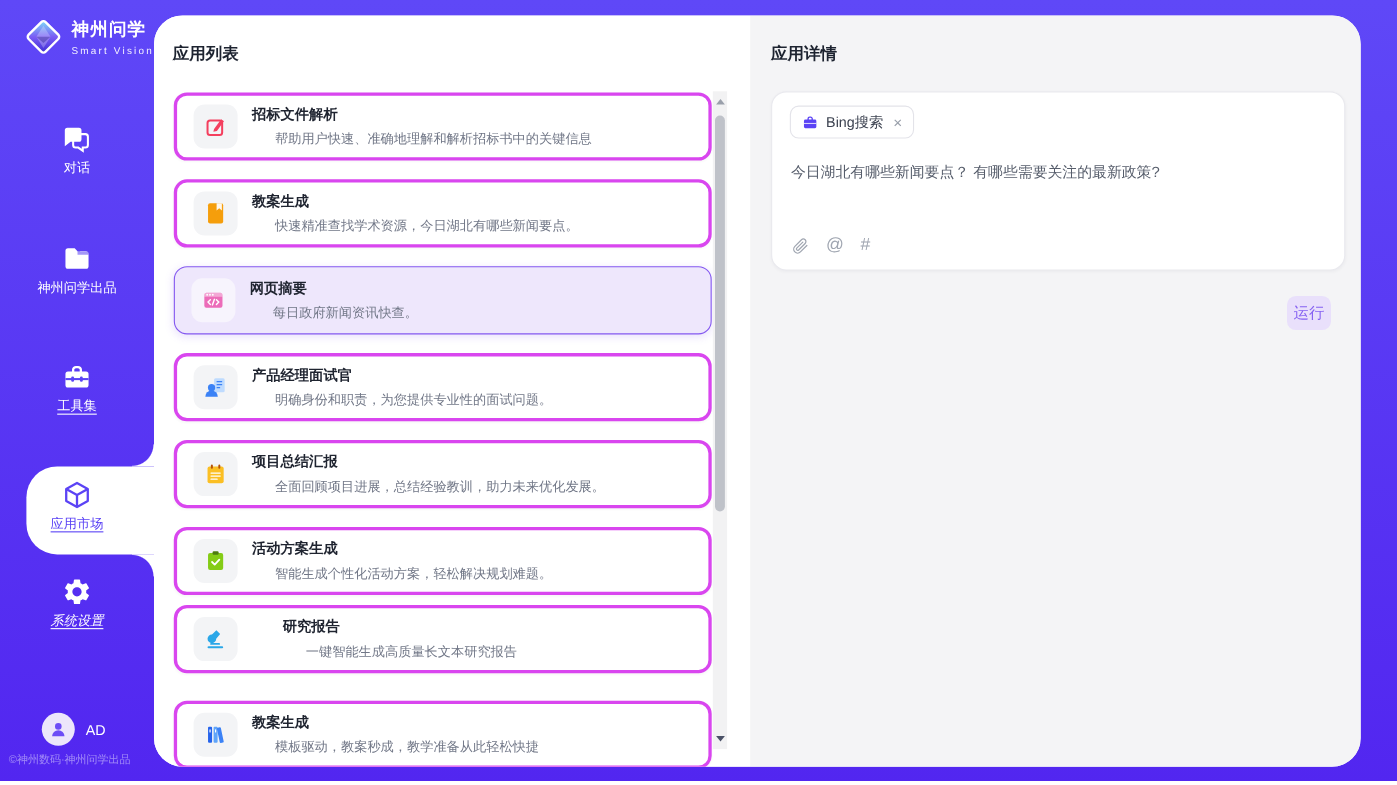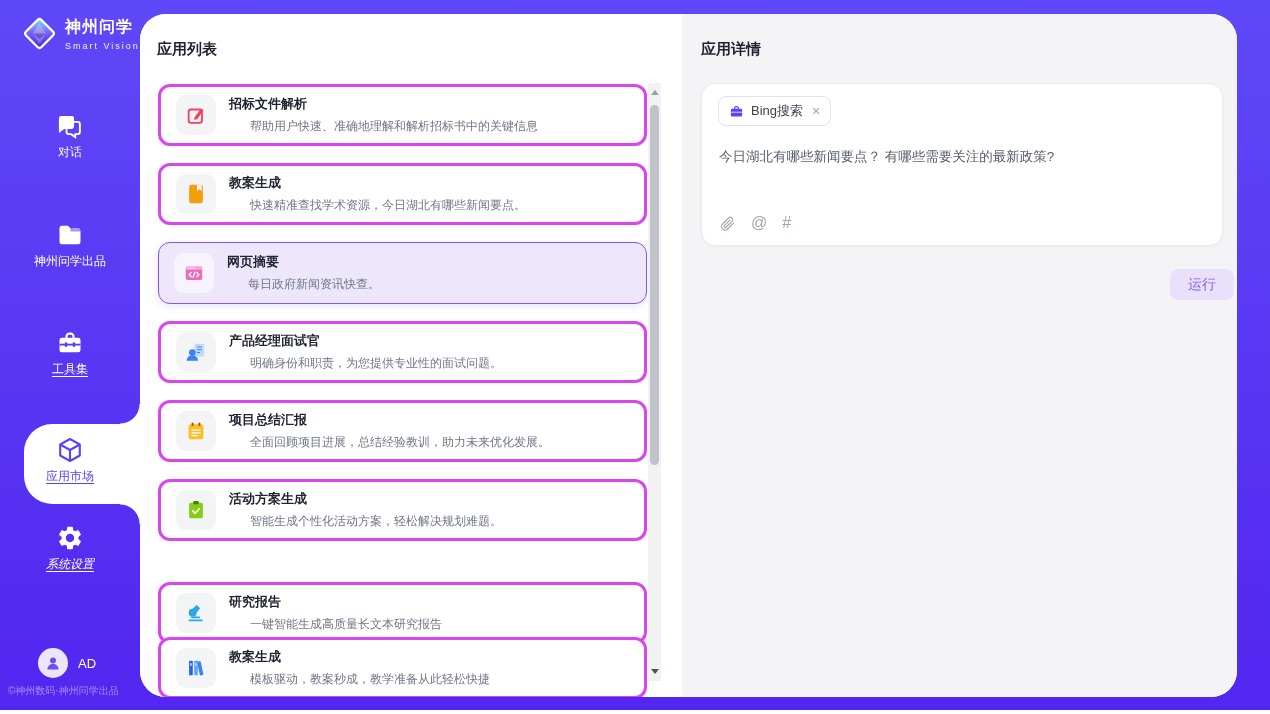--- a/index.html
+++ b/index.html
@@ -73,21 +73,21 @@
   .tool-tag { position:absolute; left:16px; top:12px; height:30px; padding:4px 10px;
     display:inline-flex; align-items:center; gap:7px;
     border:1px solid #e3e3e9; border-radius:8px; background:#fff; cursor:pointer; }
   .tool-tag svg { width:15px; height:15px; }
   .tag-label { font-size:13px; color:#3c4250; }
   .tag-close { font-size:14px; color:#9aa0ab; margin-left:2px; cursor:pointer; line-height:1; }
   .query-text { position:absolute; left:17px; top:64px; width:480px; font-size:13.5px; color:#565d6b; }
   .input-tools { position:absolute; left:17px; top:130px; display:flex; align-items:center; gap:15px; color:#a0a6b1; }
   .input-tools svg { width:17px; height:17px; display:block; }
   .glyph-btn { font-size:16px; color:#a0a6b1; cursor:pointer; font-weight:400; }
-  .run-btn { position:absolute; left:488px; top:255px; width:64px; height:31px;
+  .run-btn { position:absolute; left:488px; top:255px; width:40px; height:31px;
     background:#e9e0fb; border:none; border-radius:8px; color:#8763f2; font-size:14px;
     font-family:inherit; cursor:pointer; display:flex; align-items:center; justify-content:center; }
 </style>
 </head>
 <body>
 
 <div class="bottom-white"></div>
 
 <div class="sidebar">
   <div class="logo-row">
@@ -252,21 +252,21 @@
           <rect x="14.7" y="2.6" width="2" height="4" rx="1" fill="#b45309"></rect>
           <path d="M7.5 11h9M7.5 14h9M7.5 17h6" stroke="#fff" stroke-width="1.4" stroke-linecap="round"></path>
         </svg>
       </div>
       <div class="app-texts">
         <div class="app-name">项目总结汇报</div>
         <div class="app-desc">全面回顾项目进展，总结经验教训，助力未来优化发展。</div>
       </div>
     </div>
 
-    <div class="app-card" style="top:568px;">
+    <div class="app-card" style="top:536px;gap:28px;">
       <div class="app-icon-box">
         <svg viewBox="0 0 24 24">
           <path d="M12.8 3.2 16.5 6.9 12.6 11.6 a4.3 4.3 0 1 1-4.2-4.2z" fill="#2aa7e8"></path>
           <path d="M7.5 16.8h8" stroke="#2aa7e8" stroke-width="1.8" stroke-linecap="round"></path>
           <path d="M5 20h13.5" stroke="#2aa7e8" stroke-width="2" stroke-linecap="round"></path>
         </svg>
       </div>
       <div class="app-texts">
         <div class="app-name">研究报告</div>
         <div class="app-desc">一键智能生成高质量长文本研究报告</div>

